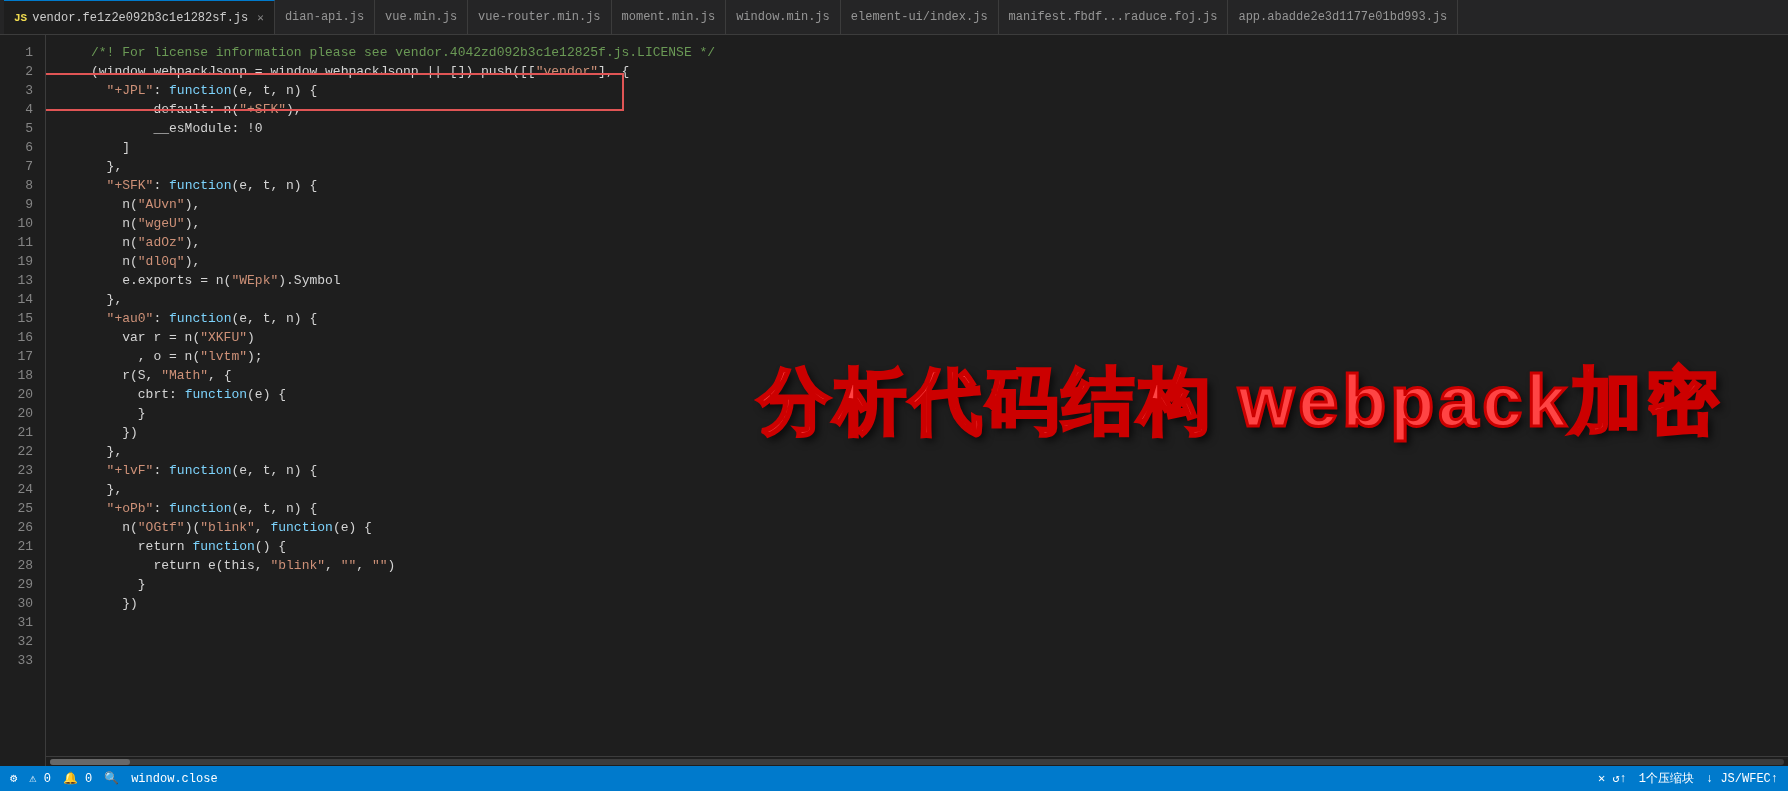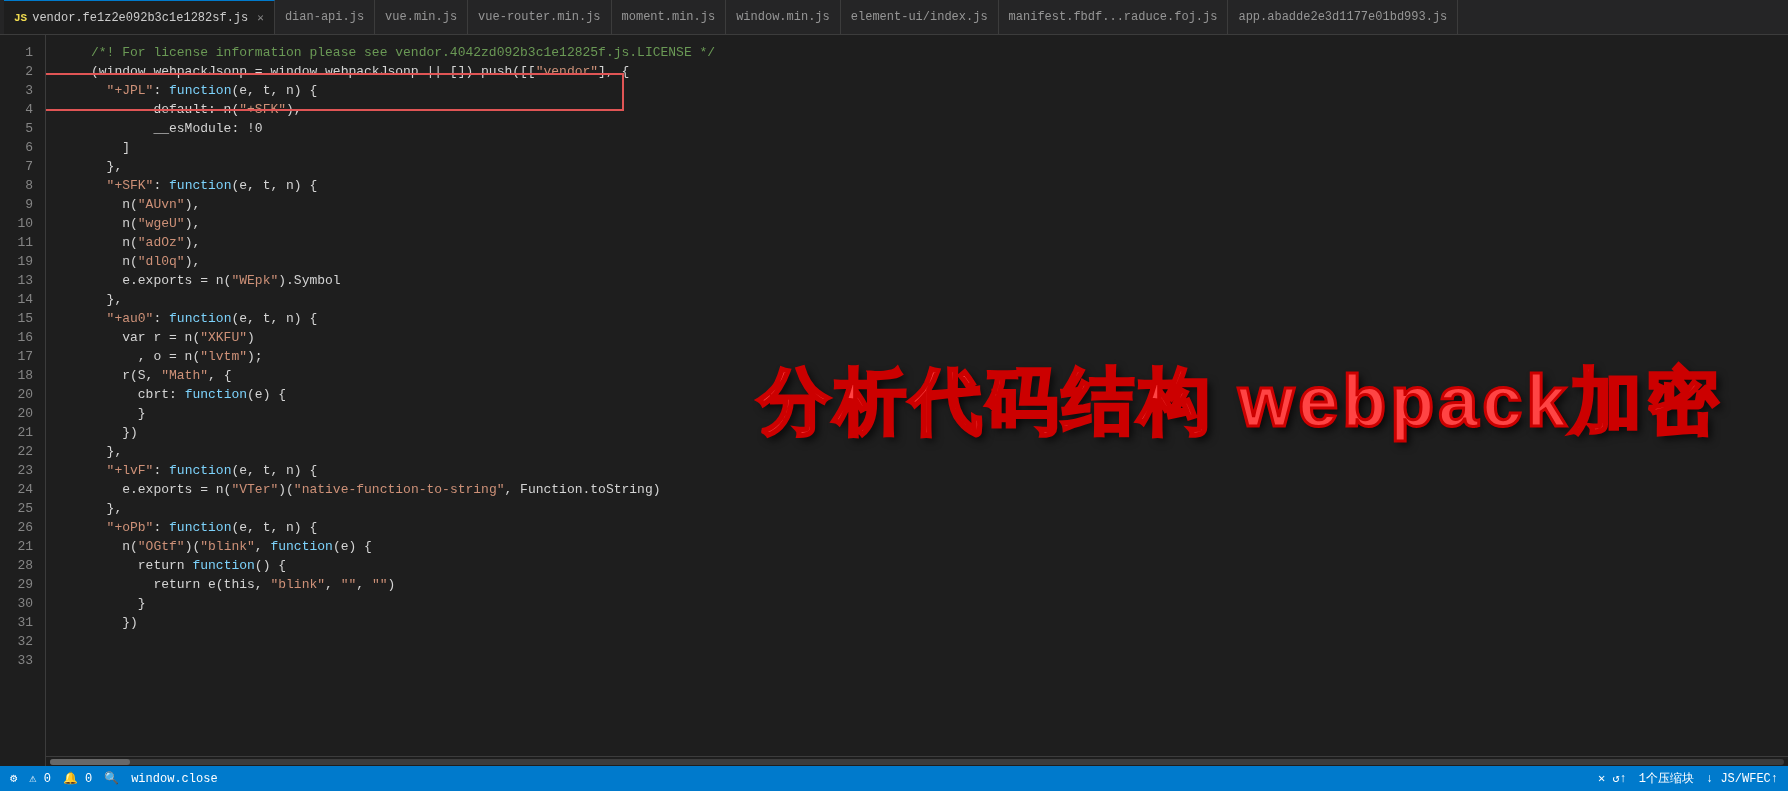--- a/index.html
+++ b/index.html
@@ -224,21 +224,20 @@
     <div class="code-line"><span class="punc">&nbsp;&nbsp;},</span></div>
     <div class="code-line"><span class="punc">&nbsp;&nbsp;</span><span class="str">"+au0"</span><span class="punc">: </span><span class="kw">function</span><span class="punc">(e, t, n) {</span></div>
     <div class="code-line"><span class="punc">&nbsp;&nbsp;&nbsp;&nbsp;var r = n(<span class="str">"XKFU"</span>)</span></div>
     <div class="code-line"><span class="punc">&nbsp;&nbsp;&nbsp;&nbsp;&nbsp;&nbsp;, o = n(<span class="str">"lvtm"</span>);</span></div>
     <div class="code-line"><span class="punc">&nbsp;&nbsp;&nbsp;&nbsp;r(S, <span class="str">"Math"</span>, {</span></div>
     <div class="code-line"><span class="punc">&nbsp;&nbsp;&nbsp;&nbsp;&nbsp;&nbsp;cbrt: </span><span class="kw">function</span><span class="punc">(e) {</span></div>
     <div class="code-line"><span class="punc">&nbsp;&nbsp;&nbsp;&nbsp;&nbsp;&nbsp;}</span></div>
     <div class="code-line"><span class="punc">&nbsp;&nbsp;&nbsp;&nbsp;})</span></div>
     <div class="code-line"><span class="punc">&nbsp;&nbsp;},</span></div>
     <div class="code-line"><span class="punc">&nbsp;&nbsp;</span><span class="str">"+lvF"</span><span class="punc">: </span><span class="kw">function</span><span class="punc">(e, t, n) {</span></div>
-    <div class="code-line"><span class="punc">&nbsp;&nbsp;&nbsp;&nbsp;e.exports = n(<span class="str">"VTer"</span>)(<span class="str">"native-function-to-string"</span>, Function.toString)</span></div>
     <div class="code-line"><span class="punc">&nbsp;&nbsp;},</span></div>
     <div class="code-line"><span class="punc">&nbsp;&nbsp;</span><span class="str">"+oPb"</span><span class="punc">: </span><span class="kw">function</span><span class="punc">(e, t, n) {</span></div>
     <div class="code-line"><span class="punc">&nbsp;&nbsp;&nbsp;&nbsp;n(<span class="str">"OGtf"</span>)(<span class="str">"blink"</span>, </span><span class="kw">function</span><span class="punc">(e) {</span></div>
     <div class="code-line"><span class="punc">&nbsp;&nbsp;&nbsp;&nbsp;&nbsp;&nbsp;return </span><span class="kw">function</span><span class="punc">() {</span></div>
     <div class="code-line"><span class="punc">&nbsp;&nbsp;&nbsp;&nbsp;&nbsp;&nbsp;&nbsp;&nbsp;return e(this, <span class="str">"blink"</span>, <span class="str">""</span>, <span class="str">""</span>)</span></div>
     <div class="code-line"><span class="punc">&nbsp;&nbsp;&nbsp;&nbsp;&nbsp;&nbsp;}</span></div>
     <div class="code-line"><span class="punc">&nbsp;&nbsp;&nbsp;&nbsp;})</span></div>
 
     <div class="overlay-text">分析代码结构  webpack加密</div>
   </div>

